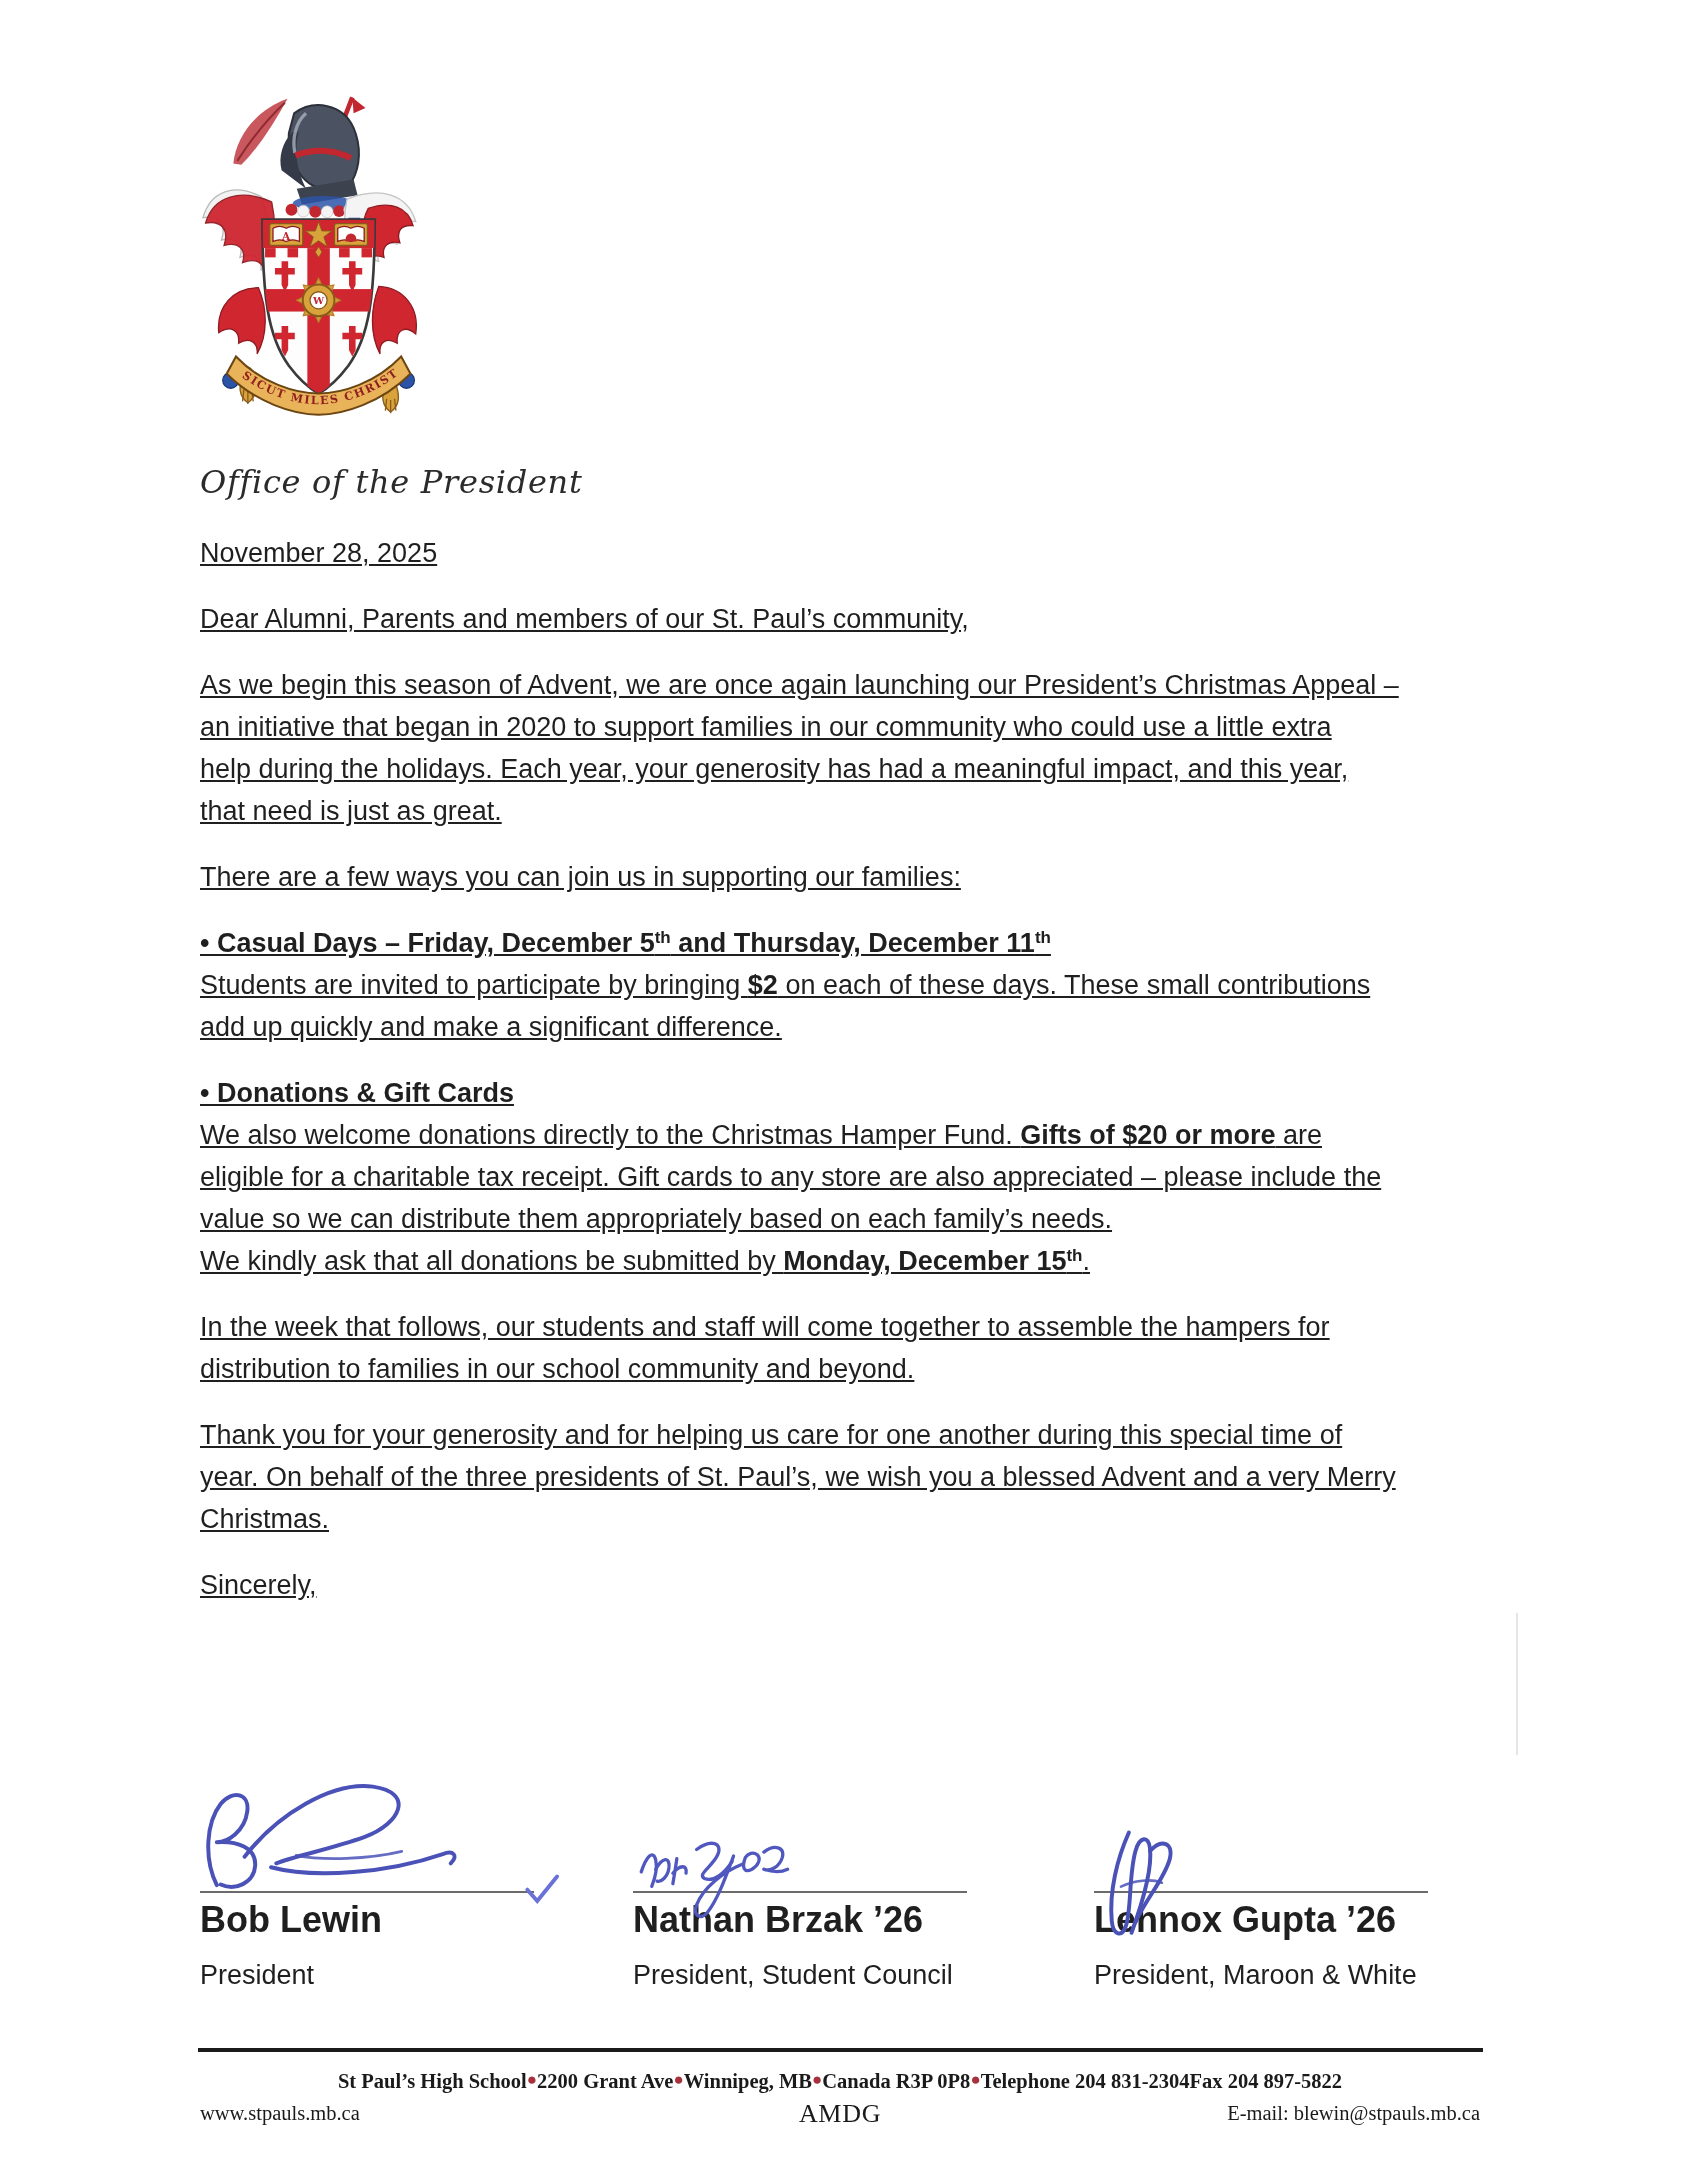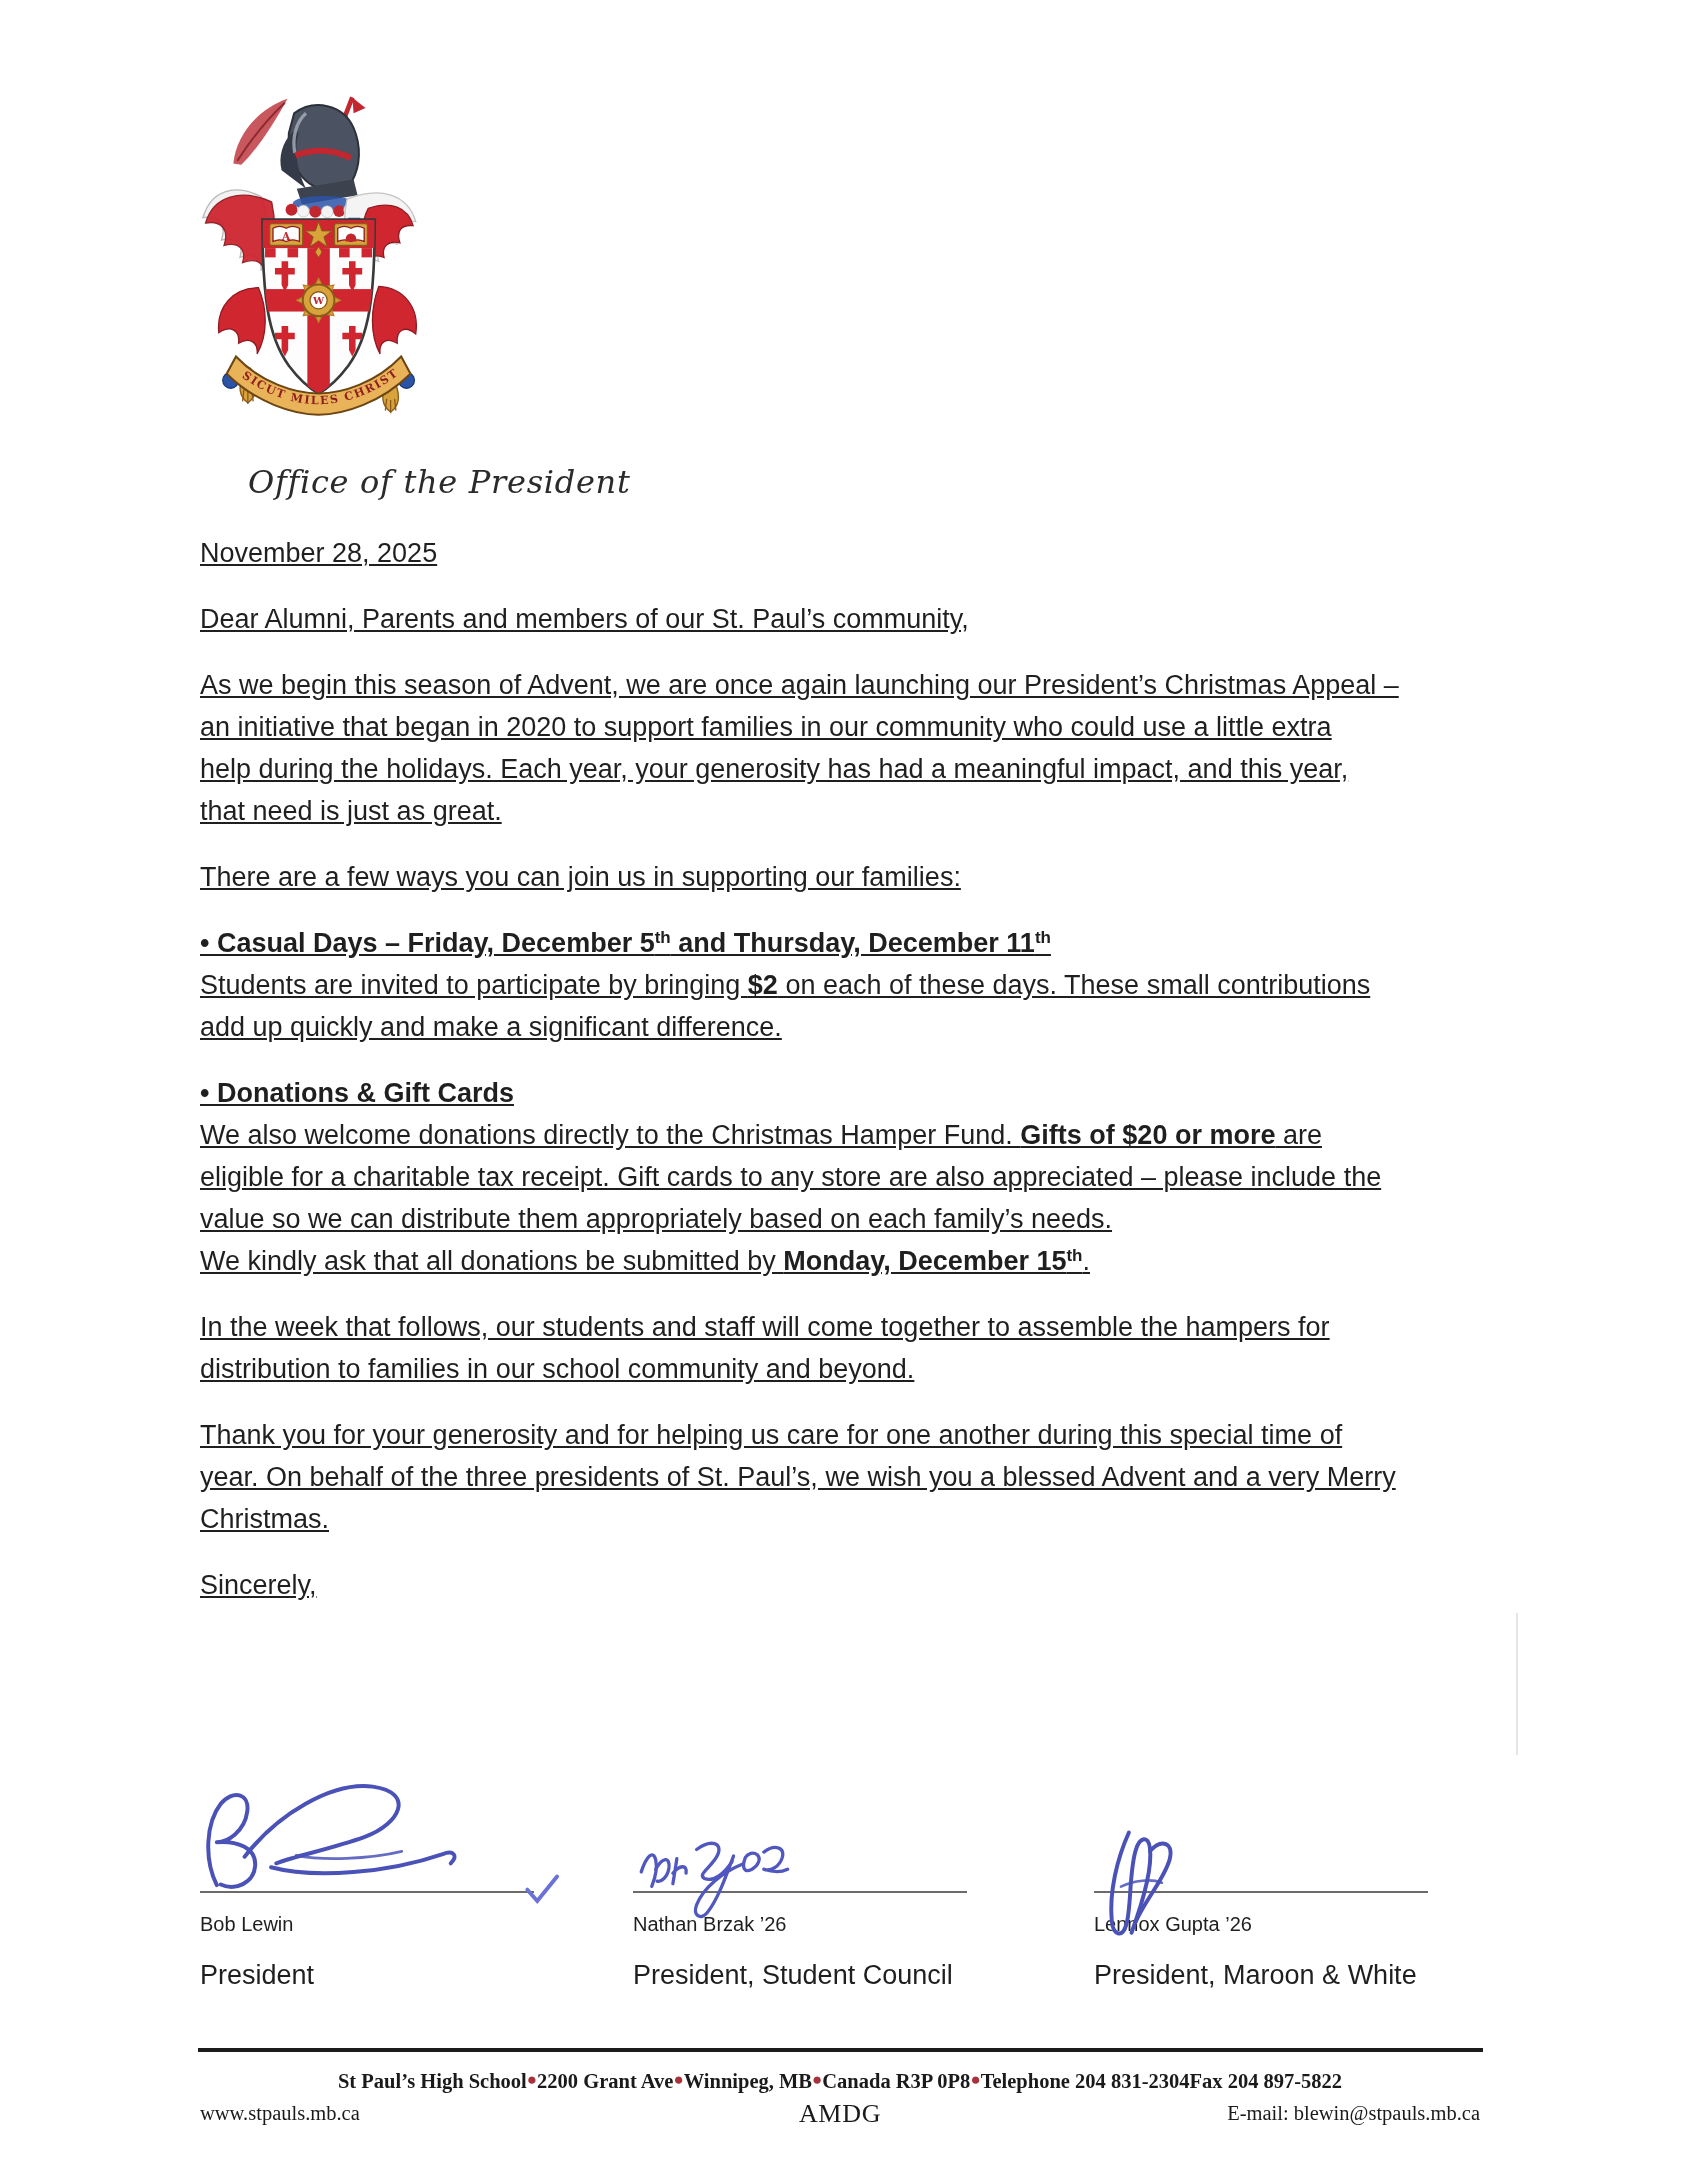--- a/index.html
+++ b/index.html
@@ -11,42 +11,42 @@
     color:#1f1f1f;
     overflow:hidden;
   }
   
   .crest{position:absolute;left:195px;top:89px;width:228px;height:344px;}
   .crest svg{width:100%;height:100%;display:block;}
   
   .office-title{
     position:absolute;left:200px;top:463px;
     font-family:"DejaVu Serif",serif;font-style:italic;
-    font-size:32px;color:#2b2b2b;letter-spacing:0.7px;margin-left:48px;
+    font-size:32px;color:#2b2b2b;letter-spacing:0.7px;
   }
   
   .letter-body{
     position:absolute;left:200px;top:532px;width:1429px;
     font-size:27px;line-height:42px;
   }
   .letter-body p{margin:0 0 24px 0;text-decoration:underline;}
   .letter-body b{font-weight:700;}
   .letter-body sup{
     font-size:17px;line-height:0;position:relative;top:-9.3px;vertical-align:baseline;
     font-weight:inherit;
   }
   .letter-body sup.b{font-weight:700;}
   
   .signature-area{position:absolute;left:200px;top:1773px;width:1356px;height:225px;}
   .sig-col{position:absolute;top:0;height:225px;}
   .sig-col-1{left:0;width:410px;}
   .sig-col-2{left:433px;width:410px;}
   .sig-col-3{left:894px;width:423px;}
   .sig-line{position:absolute;top:118px;left:0;width:334px;border-top:2px solid #6b6b6b;}
-  .sig-name{position:absolute;top:140px;left:0;font-size:20px;font-weight:400;white-space:nowrap;}
+  .sig-name{position:absolute;top:126px;left:0;font-size:36px;font-weight:700;white-space:nowrap;}
   .sig-title{position:absolute;top:177px;left:0;font-size:27px;white-space:nowrap;margin-top:10px;}
   .sig-ink{position:absolute;pointer-events:none;}
   .ink-1{left:-3.3px;top:3.3px;width:370px;height:129px;}
   .ink-2{left:433px;top:58px;width:205px;height:89px;}
   .ink-3{left:888px;top:54px;width:122px;height:114px;}
   
   .footer-rule{position:absolute;left:198px;top:2048px;width:1285px;height:4px;background:#1b1b1b;}
   .footer-line1{
     position:absolute;left:200px;top:2070px;width:1280px;
     display:flex;justify-content:center;align-items:baseline;

